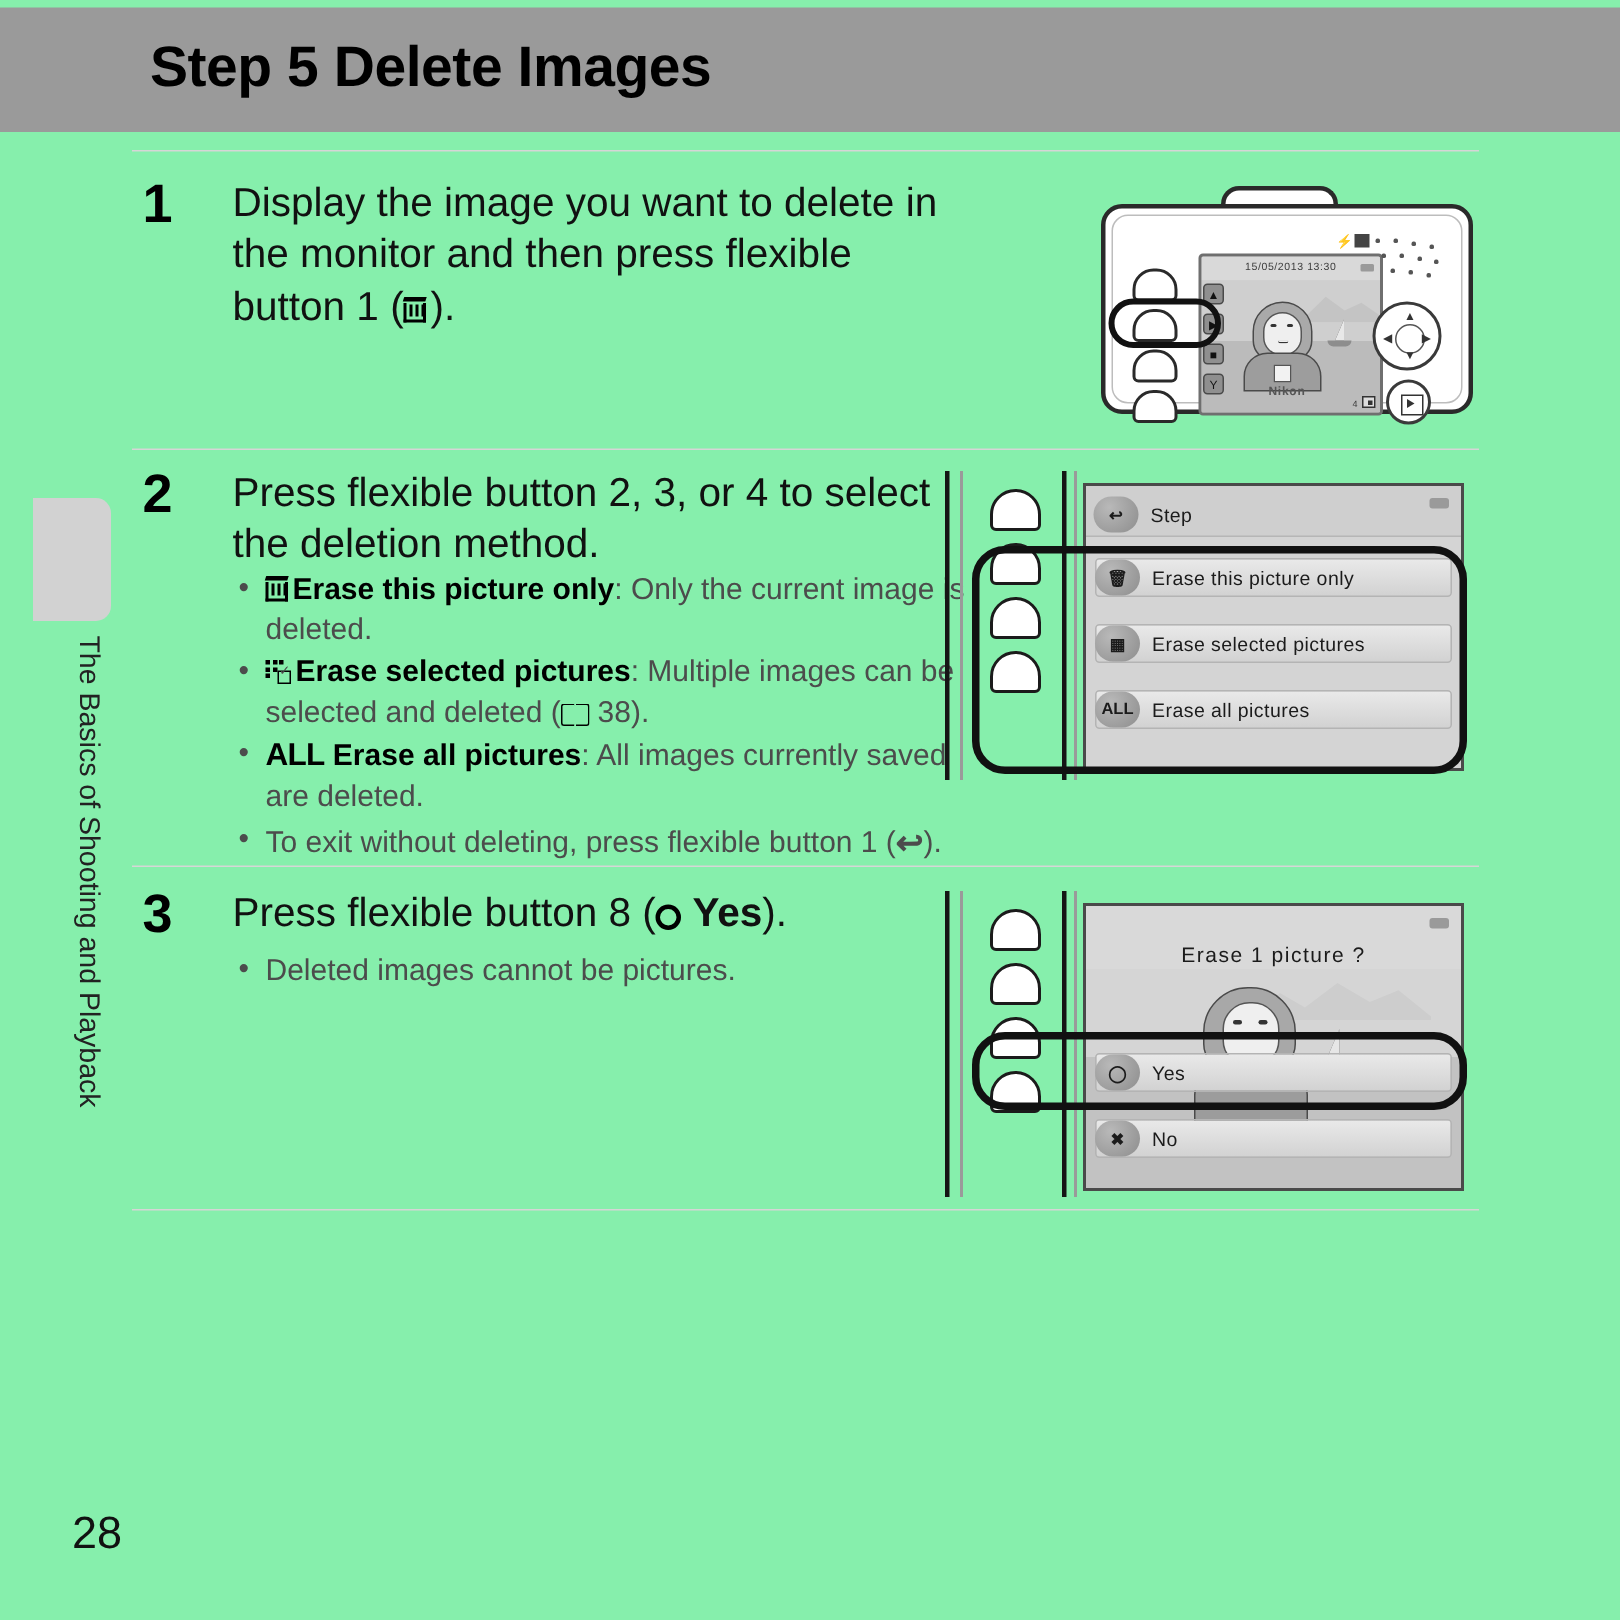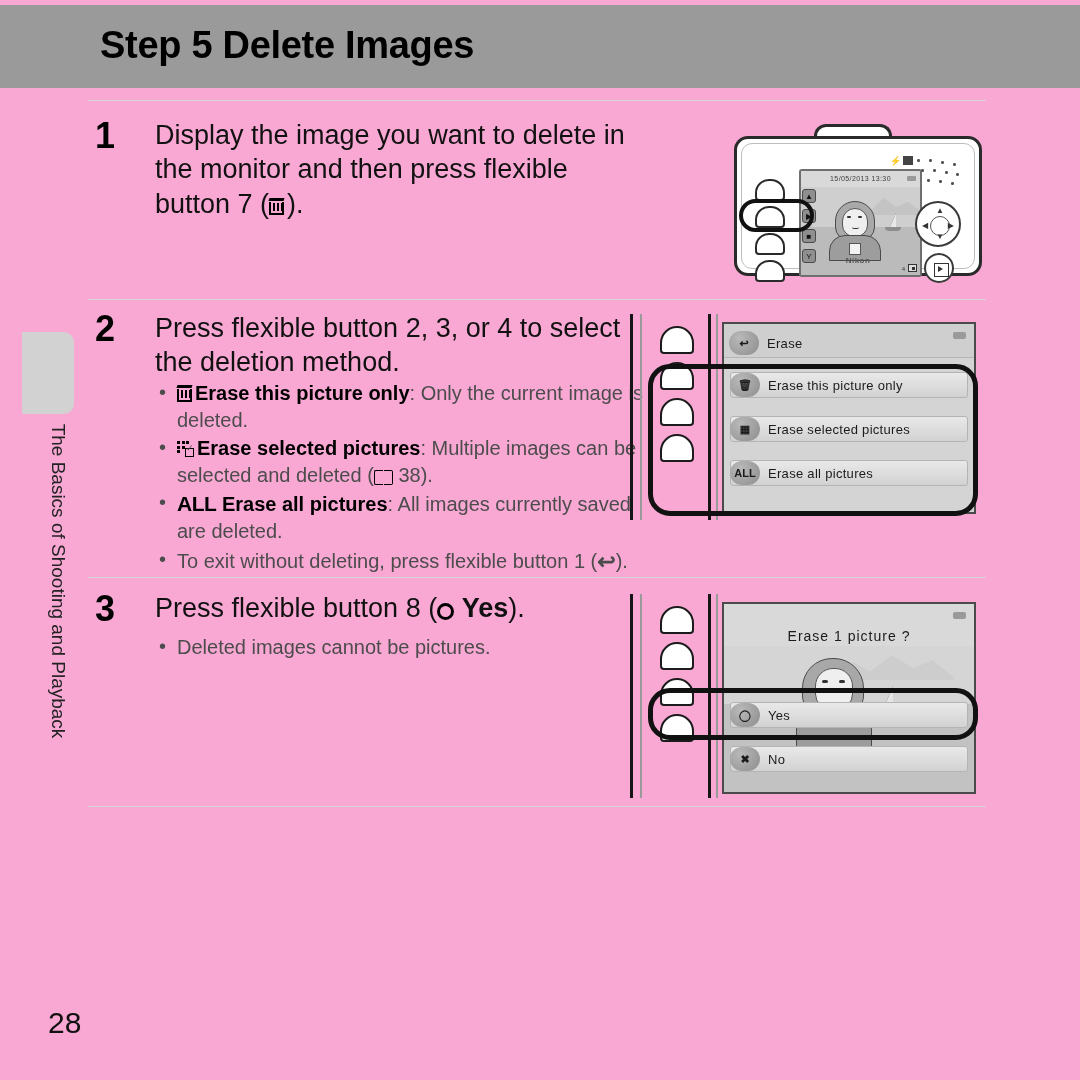--- a/index.html
+++ b/index.html
@@ -2,21 +2,21 @@
 <html><head>
 <meta charset="utf-8">
 <style>
   * { box-sizing: border-box; margin: 0; padding: 0; }
   html, body {
     width: 1080px; height: 1080px;
     background: #ffffff;
     font-family: "Liberation Sans", sans-serif;
     overflow: hidden;
   }
-  .page { position: relative; width: 1080px; height: 1080px; background:#f9a8d4; }
+  .page { position: relative; width: 1080px; height: 1080px; background:#86efac; }
 
   
   .header-band {
     position: absolute; left: 0; top: 5px; width: 1080px; height: 83px;
     background: #9a9a9a;
   }
   .header-title {
     position: absolute; left: 100px; top: 24px;
     font-size: 38px; font-weight: bold; color: #000;
     letter-spacing: -0.3px; white-space: nowrap;
@@ -358,21 +358,21 @@
 
   <div class="rule" id="rule-1"></div>
   <div class="rule" id="rule-2"></div>
   <div class="rule" id="rule-3"></div>
   <div class="rule" id="rule-4"></div>
 
   <div class="step" style="left:95px; top:115px; width:540px;">
     <div class="step-num">1</div>
     <div class="step-head">
       <span>Display the image you want to delete in the</span>
-      <span>monitor and then press flexible button 7 (</span><span class="ic ic-trash"><i class="lid"></i><i class="body"></i></span><span>).</span>
+      <span>monitor and then press flexible button 1 (</span><span class="ic ic-trash"><i class="lid"></i><i class="body"></i></span><span>).</span>
     </div>
   </div>
 
   <div class="cam-wrap">
     <div class="cam-hump"></div>
     <div class="cam-body">
       <div class="cam-body-inner"></div>
 
       <div class="cam-fbuttons">
         <div class="fbtn"></div>
@@ -484,21 +484,21 @@
       <div class="mfbtn"></div>
       <div class="mfbtn"></div>
       <div class="mfbtn"></div>
     </div>
 
     <div class="mscreen" style="left:96px; top:10px; width:254px; height:192px;">
       <div class="mtitlebar"></div>
       <div class="mbatt"></div>
       <div class="mrow" style="top:6px; width:150px; background:none; border:none;">
         <span class="mbadge">↩</span>
-        <span class="mlabel">Erase</span>
+        <span class="mlabel">Step</span>
       </div>
       <div class="mrow" style="top:48px; width:238px;">
         <span class="mbadge">🗑</span>
         <span class="mlabel">Erase this picture only</span>
       </div>
       <div class="mrow" style="top:92px; width:238px;">
         <span class="mbadge">▦</span>
         <span class="mlabel">Erase selected pictures</span>
       </div>
       <div class="mrow" style="top:136px; width:238px;">

